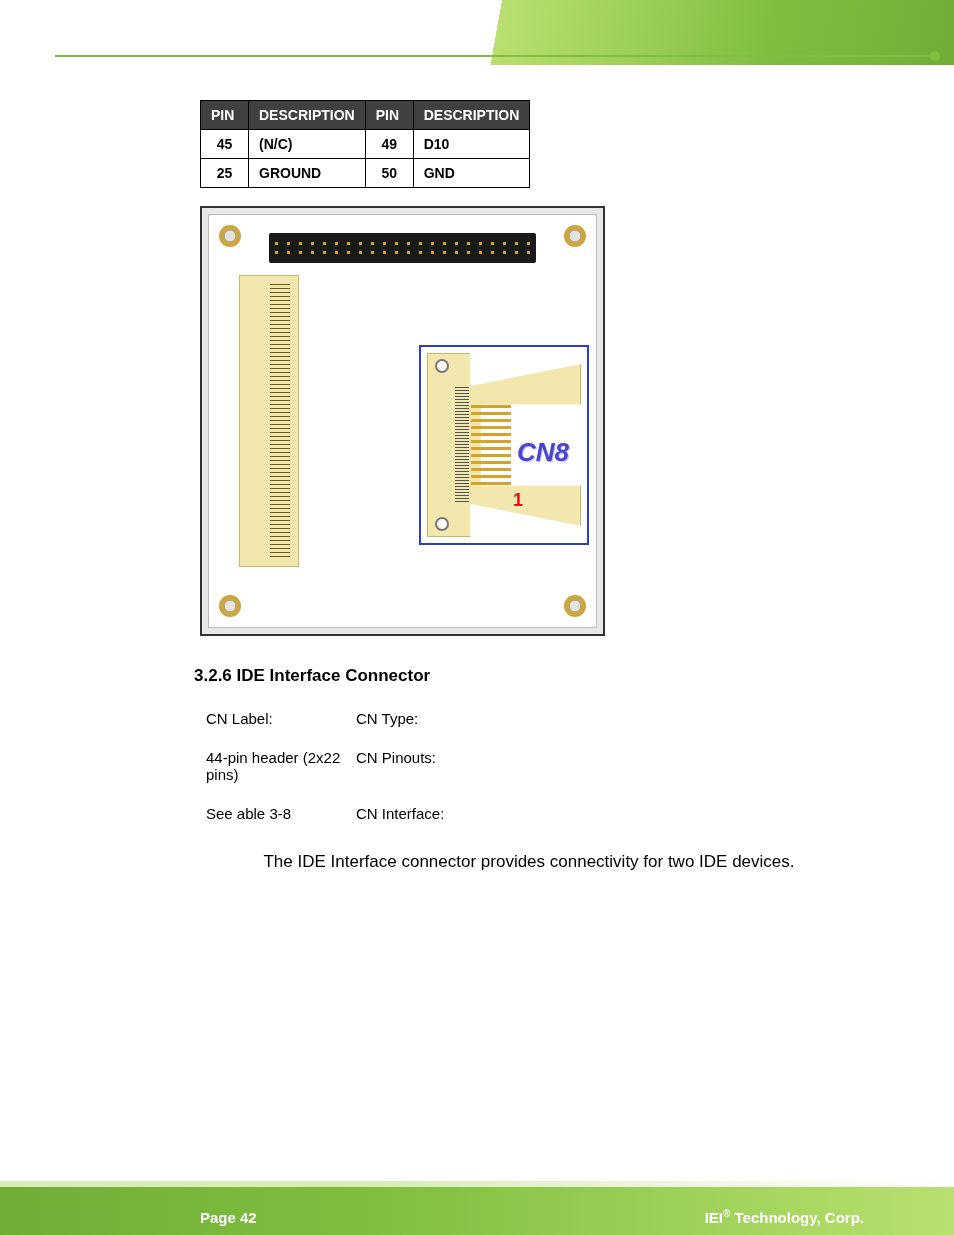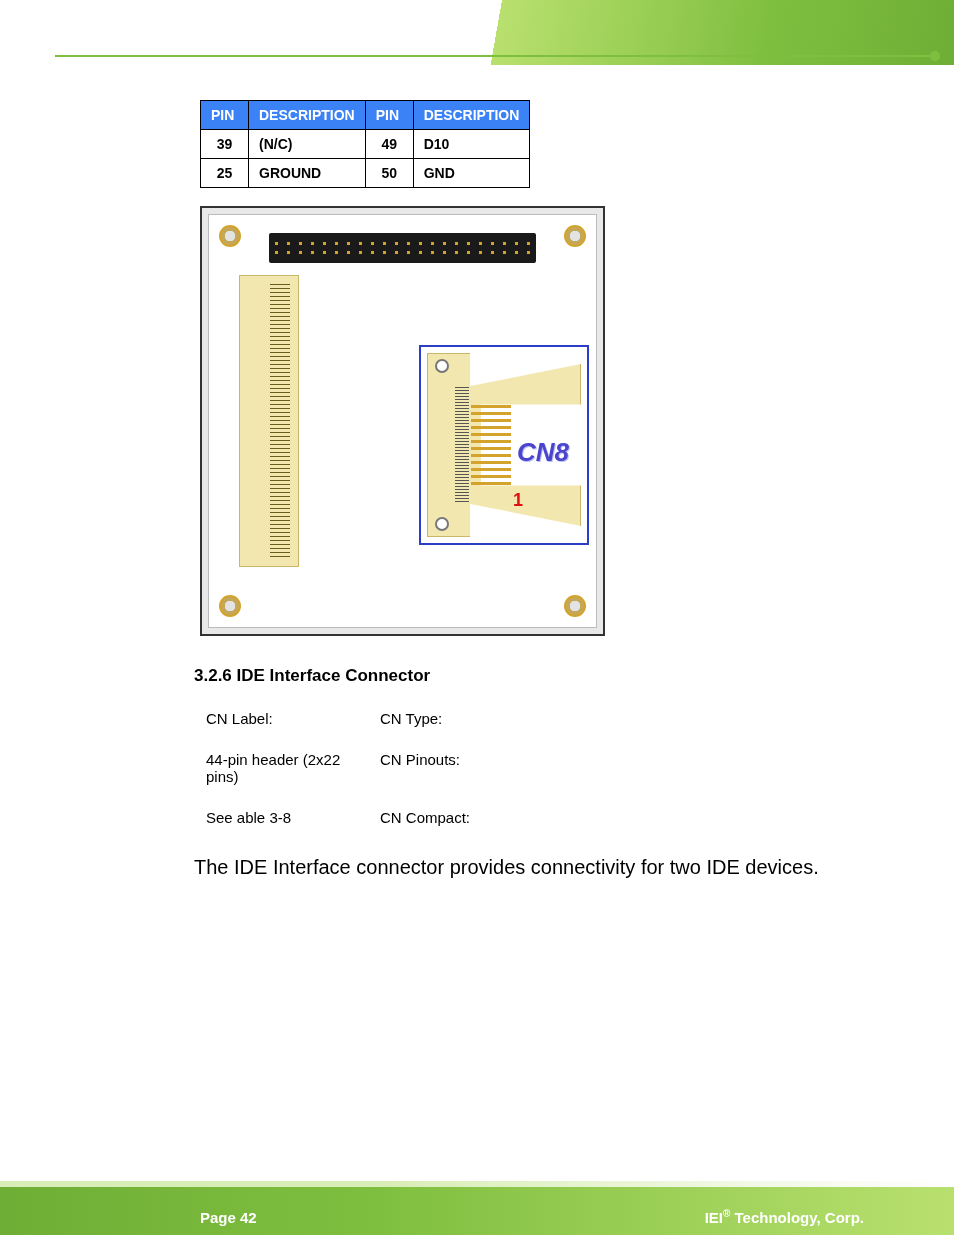--- a/index.html
+++ b/index.html
@@ -42,21 +42,21 @@
     font-size: 14px;
     font-weight: bold;
     margin-bottom: 18px;
   }
   table.pinout th, table.pinout td {
     border: 1px solid #000;
     padding: 6px 10px;
     text-align: left;
   }
   table.pinout th {
-    background: #3b82f6;
+    background: #404040;
     color: #fff;
   }
   table.pinout td.pin { text-align: center; width: 48px; }
   table.pinout td.desc { width: 115px; }
   .caption {
     font-size: 14px;
     font-weight: bold;
     margin: 10px 0 40px 0;
   }
   .figure-box {
@@ -163,25 +163,25 @@
     font-weight: bold;
     margin: 30px 0 24px -6px;
   }
   .info-grid {
     display: grid;
     grid-template-columns: 150px auto;
     row-gap: 22px;
     font-size: 15px;
     margin-bottom: 30px;
     margin-left: 6px;
-    gap: 24px;
   }
   .body-text {
-    font-size: 20px;
+    font-size: 17px;
     margin-left: -6px;
+    text-align: center;
   }
   .footer-bar {
     position: absolute;
     left: 0; right: 0; bottom: 0;
     height: 48px;
     background: linear-gradient(90deg, #6fae36 0%, #7fbf3f 40%, #b9e06f 100%);
     color: #fff;
     display: flex;
     align-items: center;
     justify-content: space-between;
@@ -209,21 +209,21 @@
     <thead>
       <tr>
         <th>PIN</th>
         <th>DESCRIPTION</th>
         <th>PIN</th>
         <th>DESCRIPTION</th>
       </tr>
     </thead>
     <tbody>
       <tr>
-        <td class="pin">39</td>
+        <td class="pin">45</td>
         <td class="desc">(N/C)</td>
         <td class="pin">49</td>
         <td class="desc">D10</td>
       </tr>
       <tr>
         <td class="pin">25</td>
         <td class="desc">GROUND</td>
         <td class="pin">50</td>
         <td class="desc">GND</td>
       </tr>
@@ -304,21 +304,21 @@
 
 
   <h3 class="section-heading">3.2.6 IDE Interface Connector</h3>
 
   <div class="info-grid">
     <div>CN Label:</div>
     <div>CN Type:</div>
     <div>44-pin header (2x22 pins)</div>
     <div>CN Pinouts:</div>
     <div>See able 3-8</div>
-    <div>CN Compact:</div>
+    <div>CN Interface:</div>
   </div>
 
   <p class="body-text">The IDE Interface connector provides connectivity for two IDE devices.</p>
 
 </div>
 
 <div class="footer-pre"></div>
 <div class="footer-bar">
   <span>Page 42</span>
   <span>

